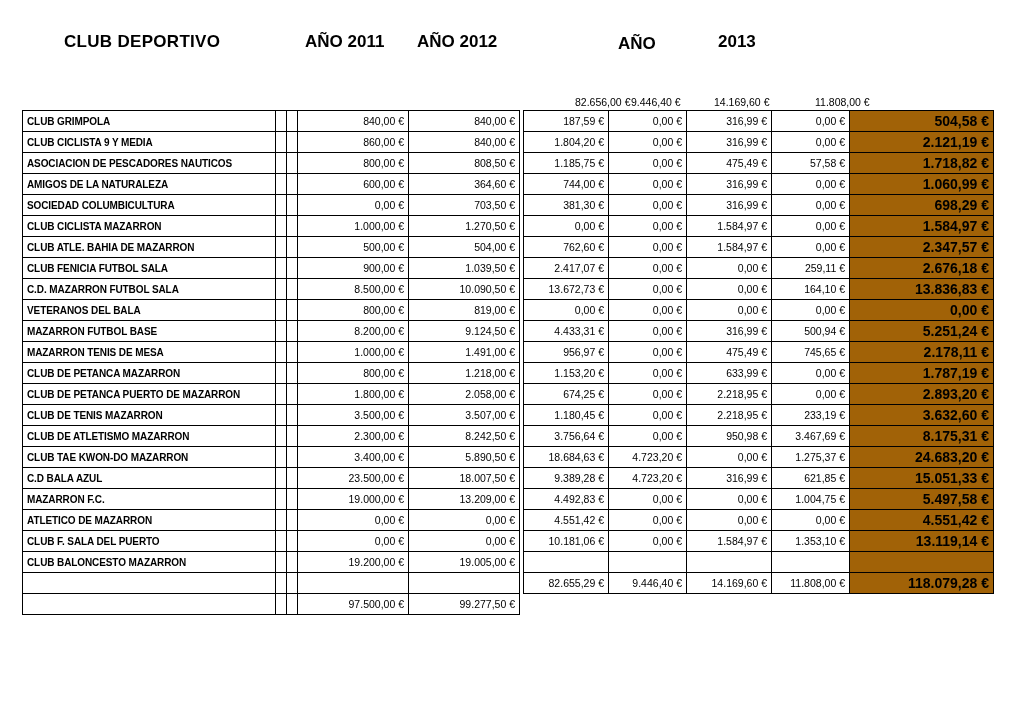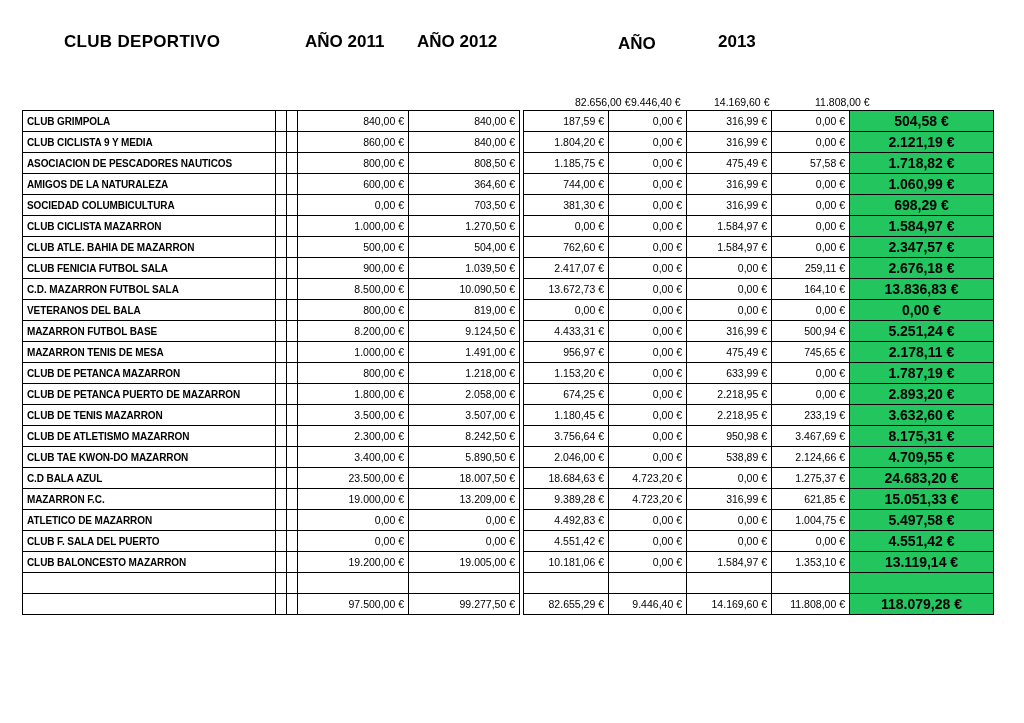--- a/index.html
+++ b/index.html
@@ -149,21 +149,21 @@
     width: 13px;
     border: none;
   }
 
   
   .right-table { width: 470px; padding-left: 19px; }
   .col-p1 { width: 85px; }
   .col-p2 { width: 78px; }
   .col-p3 { width: 85px; }
   .col-p4 { width: 78px; }
-  .col-total { width: 144px; background: #22c55e; text-align: center; font-size: 14px; font-weight: bold; }
+  .col-total { width: 144px; background: #a16207; text-align: right; font-size: 14px; font-weight: bold; }
 
   tr.blank td { height: 21px; }
   tr.sum td { font-size: 10.5px; }
   tr.sum td.col-total { font-size: 14px; font-weight: bold; }
 </style>
 </head>
 <body>
 
 <div class="page">
 
@@ -469,27 +469,20 @@
             <td class="col-total">3.632,60 €</td>
           </tr>
           <tr>
             <td class="col-p1 t-right">3.756,64 €</td>
             <td class="col-p2 t-right">0,00 €</td>
             <td class="col-p3 t-right">950,98 €</td>
             <td class="col-p4 t-right">3.467,69 €</td>
             <td class="col-total">8.175,31 €</td>
           </tr>
           <tr>
-            <td class="col-p1 t-right">2.046,00 €</td>
-            <td class="col-p2 t-right">0,00 €</td>
-            <td class="col-p3 t-right">538,89 €</td>
-            <td class="col-p4 t-right">2.124,66 €</td>
-            <td class="col-total">4.709,55 €</td>
-          </tr>
-          <tr>
             <td class="col-p1 t-right">18.684,63 €</td>
             <td class="col-p2 t-right">4.723,20 €</td>
             <td class="col-p3 t-right">0,00 €</td>
             <td class="col-p4 t-right">1.275,37 €</td>
             <td class="col-total">24.683,20 €</td>
           </tr>
           <tr>
             <td class="col-p1 t-right">9.389,28 €</td>
             <td class="col-p2 t-right">4.723,20 €</td>
             <td class="col-p3 t-right">316,99 €</td>

